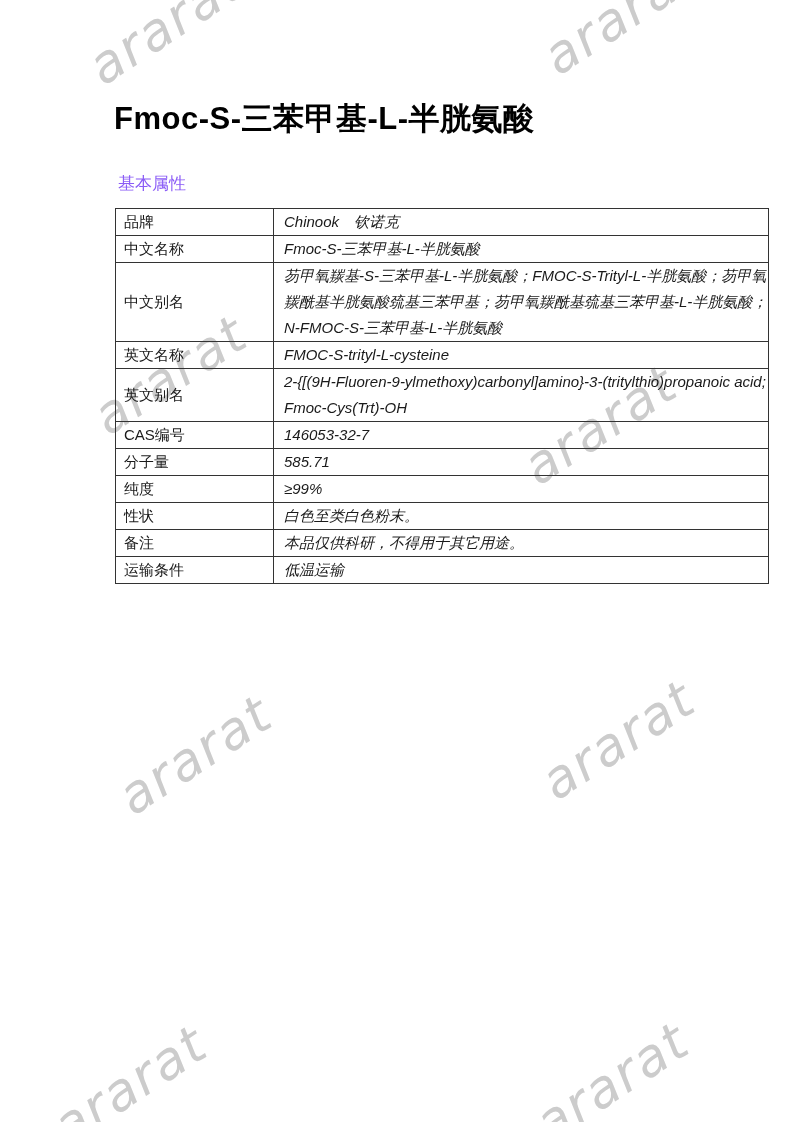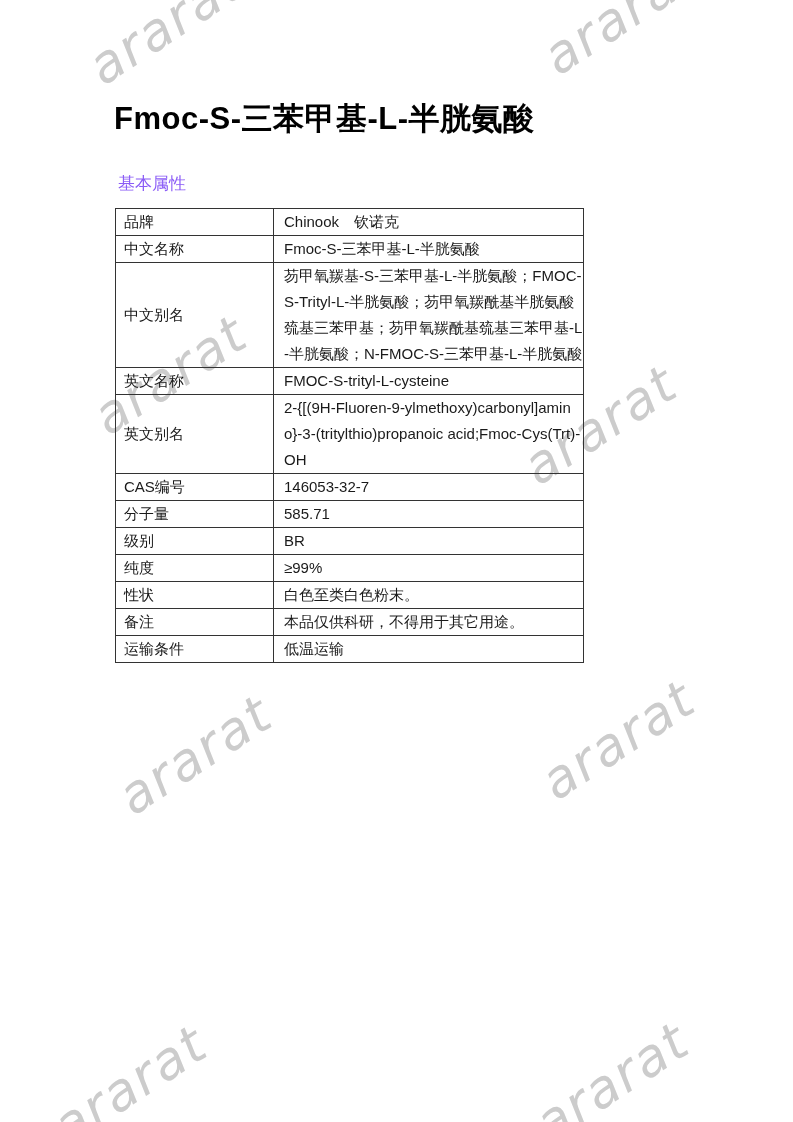--- a/index.html
+++ b/index.html
@@ -51,40 +51,41 @@
     position: absolute;
     left: 118px;
     top: 172px;
     font-size: 17px;
     color: #8b5cf6;
   }
   table.props {
     position: absolute;
     left: 115px;
     top: 208px;
-    width: 469px;
+    width: 654px;
     border-collapse: collapse;
     table-layout: fixed;
     background: transparent;
     font-size: 15px;
   }
   table.props td {
     border: 1px solid #333333;
     vertical-align: middle;
     line-height: 26px;
     padding: 0 0 0 8px;
     height: 26px;
     background: transparent;
     word-break: break-all;
   }
   table.props td.label-cell {
     width: 149px;
   }
   table.props td.value-cell {
     padding-left: 10px;
+    font-style: italic;
   }
   table.props sub {
     font-size: 10px;
     line-height: 0;
   }
 </style>
 </head>
 <body>
 
 <div class="page">
@@ -125,24 +126,20 @@
           </tr>
           <tr>
             <td class="label-cell">CAS编号</td>
             <td class="value-cell">146053-32-7</td>
           </tr>
           <tr>
             <td class="label-cell">分子量</td>
             <td class="value-cell">585.71</td>
           </tr>
           <tr>
-            <td class="label-cell">级别</td>
-            <td class="value-cell">BR</td>
-          </tr>
-          <tr>
             <td class="label-cell">纯度</td>
             <td class="value-cell">≥99%</td>
           </tr>
           <tr>
             <td class="label-cell">性状</td>
             <td class="value-cell">白色至类白色粉末。</td>
           </tr>
           <tr>
             <td class="label-cell">备注</td>
             <td class="value-cell">本品仅供科研，不得用于其它用途。</td>

